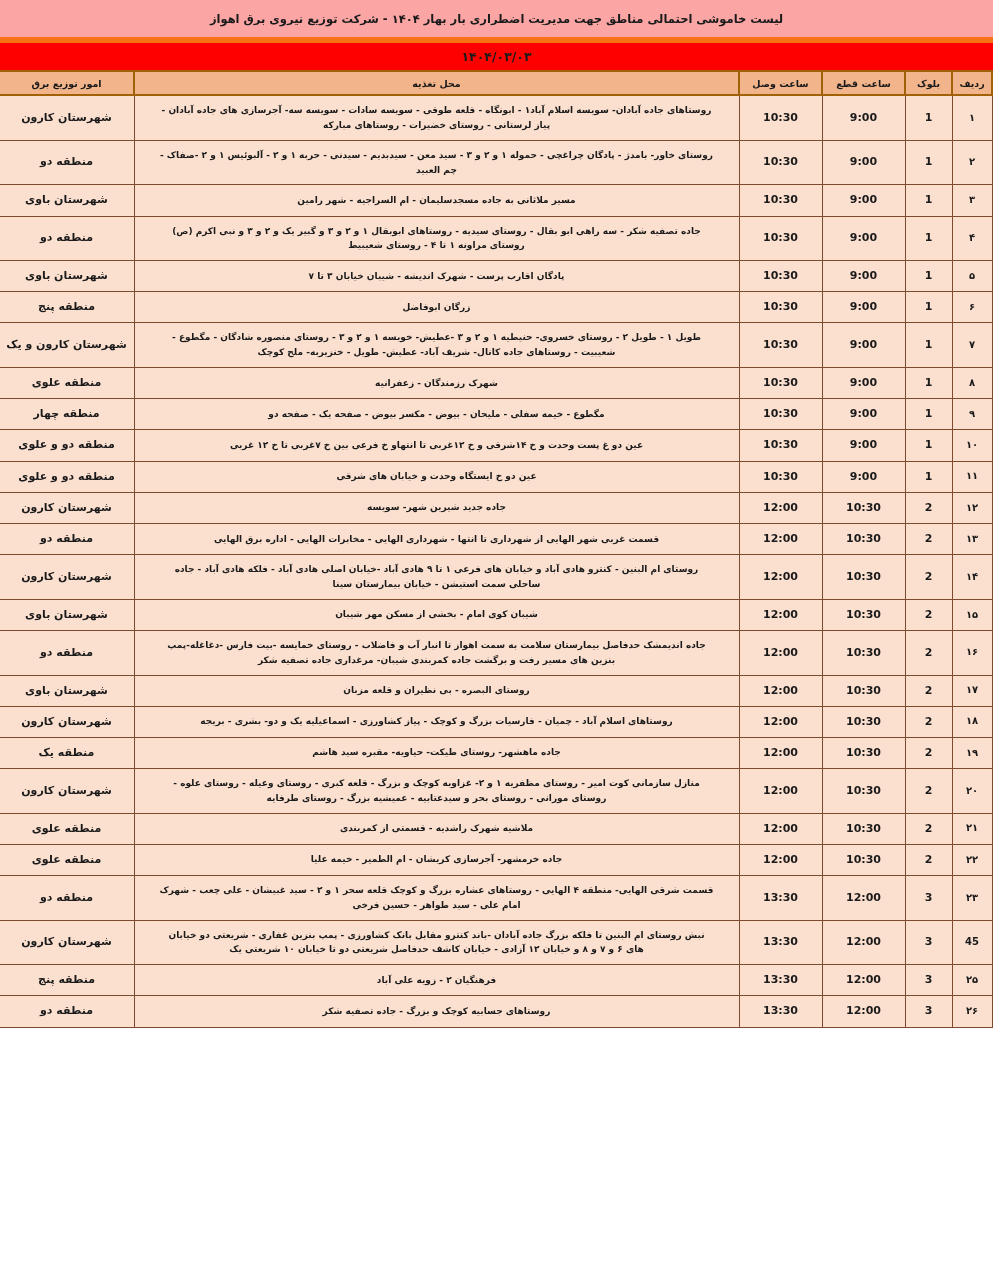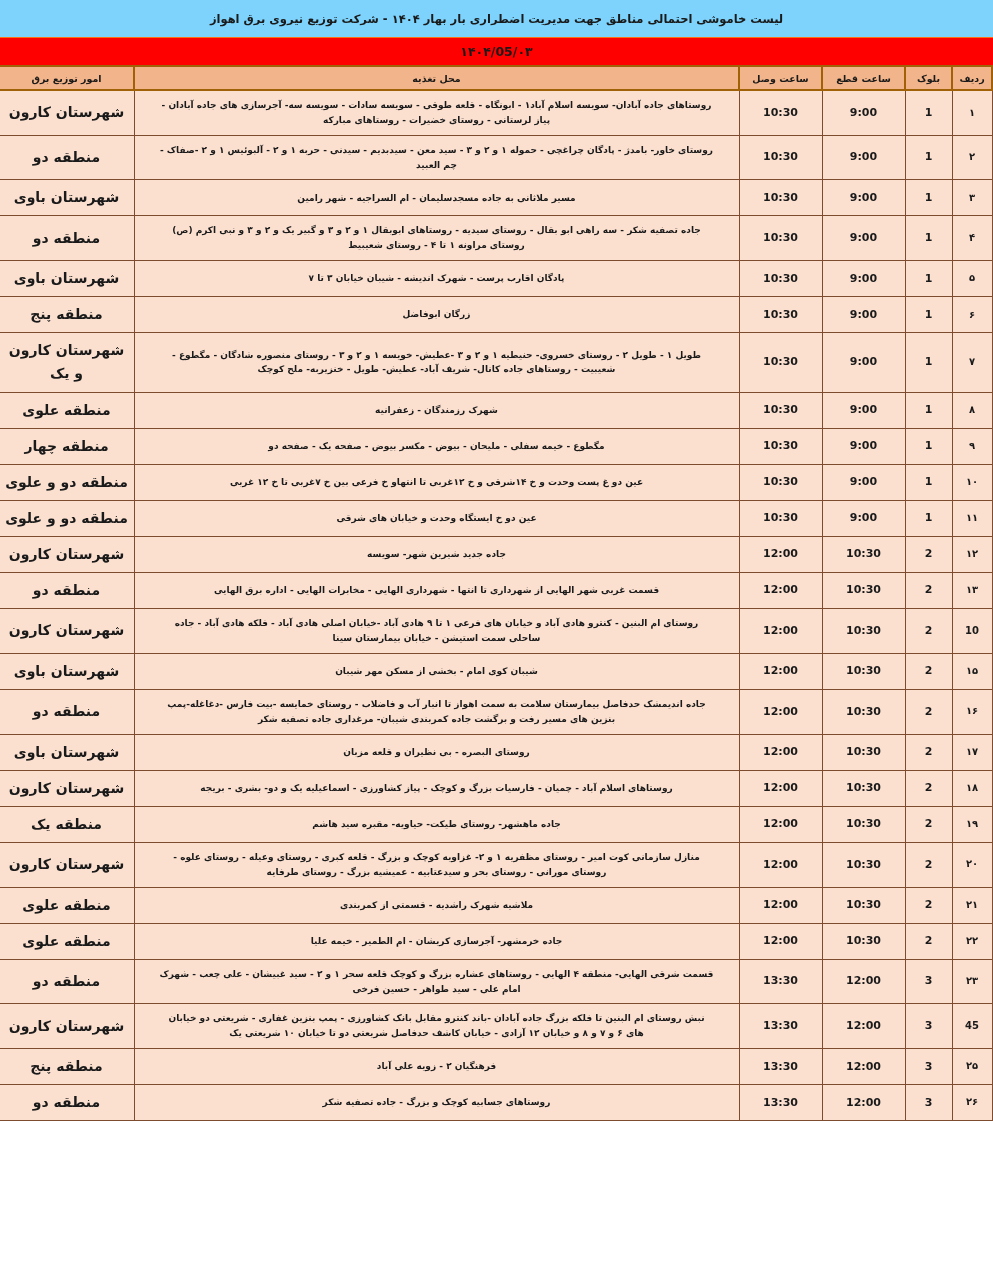--- a/index.html
+++ b/index.html
@@ -12,26 +12,26 @@
     width: 993px;
     font-family: "DejaVu Sans", "Liberation Sans", sans-serif;
     direction: rtl;
     color: #1a1a1a;
   }
   .sheet {
     width: 993px;
     box-sizing: border-box;
   }
   .title-banner {
-    background: #7dd3fc;
+    background: #fca5a5;
     height: 37px;
     display: flex;
     align-items: center;
     justify-content: center;
-    border-bottom: 1px solid #f97316;
+    border-bottom: 6px solid #f97316;
   }
   .title-banner .title-text {
     font-size: 11.5px;
     font-weight: bold;
     color: #1a1a1a;
     letter-spacing: 0;
     white-space: nowrap;
   }
   .date-banner {
     background: #fe0000;
@@ -93,34 +93,34 @@
     font-size: 11px;
     direction: ltr;
   }
   table.schedule tbody td.place {
     font-weight: bold;
     text-align: center;
     padding: 7px 24px;
   }
   table.schedule tbody td.area {
     font-weight: bold;
-    font-size: 14px;
+    font-size: 11px;
   }
 </style>
 </head>
 <body>
 
 <div class="sheet">
 
   <div class="title-banner">
     <span class="title-text">لیست خاموشی احتمالی مناطق جهت مدیریت اضطراری بار بهار ۱۴۰۴ - شرکت توزیع نیروی برق اهواز</span>
   </div>
 
   <div class="date-banner">
-    <span class="date-text">۱۴۰۴/05/۰۳</span>
+    <span class="date-text">۱۴۰۴/۰۳/۰۳</span>
   </div>
 
   <table class="schedule">
     <colgroup>
       <col class="c-radif">
       <col class="c-block">
       <col class="c-cut">
       <col class="c-restore">
       <col class="c-place">
       <col class="c-area">
@@ -234,21 +234,21 @@
         </tr>
         <tr>
           <td class="num">۱۳</td>
           <td class="block">2</td>
           <td class="time">10:30</td>
           <td class="time">12:00</td>
           <td class="place">قسمت غربی شهر الهایی از شهرداری تا انتها - شهرداری الهایی - مخابرات الهایی -  اداره برق الهایی</td>
           <td class="area">منطقه دو</td>
         </tr>
         <tr>
-          <td class="num">10</td>
+          <td class="num">۱۴</td>
           <td class="block">2</td>
           <td class="time">10:30</td>
           <td class="time">12:00</td>
           <td class="place">روستای ام البنین - کنترو هادی آباد و خیابان های فرعی ۱ تا ۹ هادی آباد -خیابان اصلی هادی آباد - فلکه هادی آباد - جاده ساحلی سمت استیشن - خیابان بیمارستان سینا</td>
           <td class="area">شهرستان کارون</td>
         </tr>
         <tr>
           <td class="num">۱۵</td>
           <td class="block">2</td>
           <td class="time">10:30</td>

